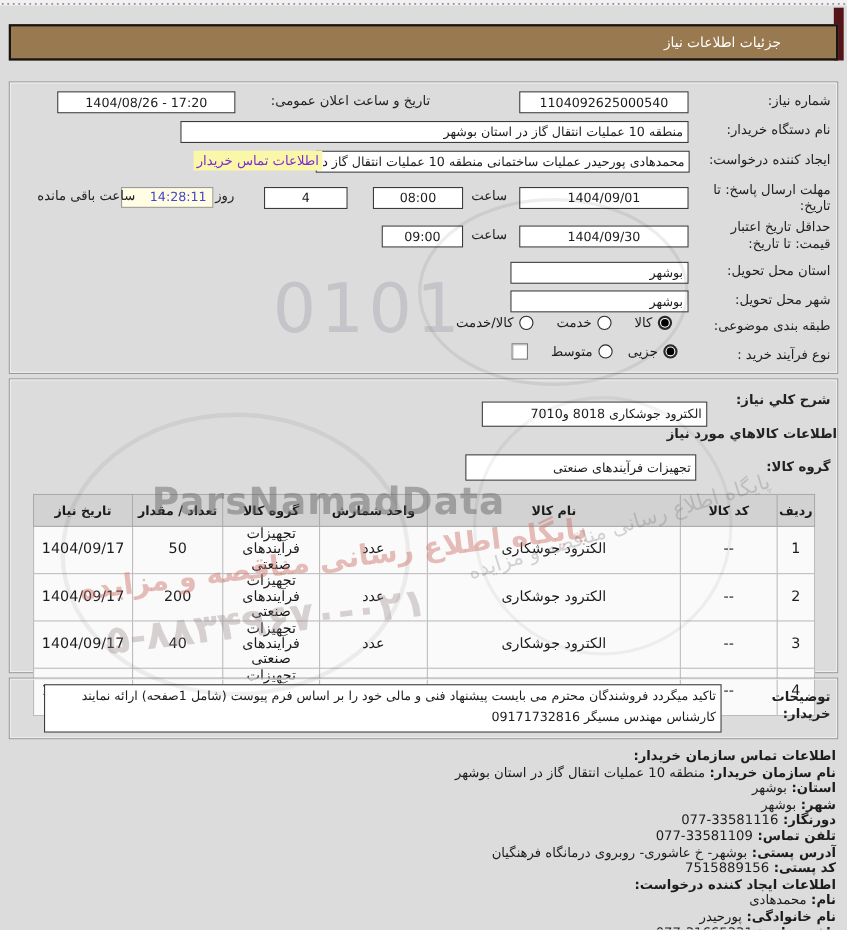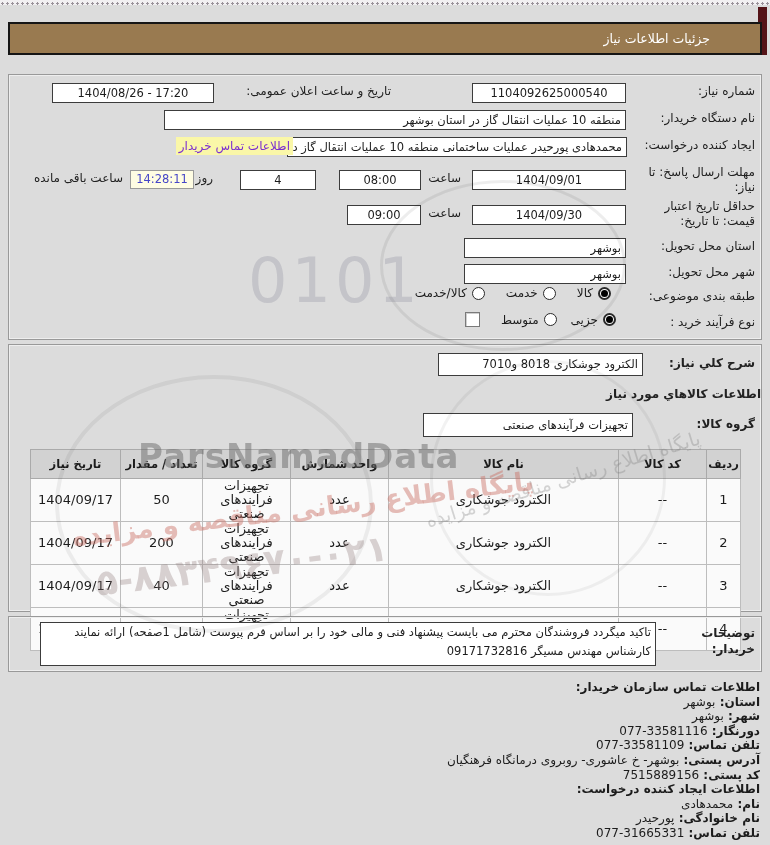--- a/index.html
+++ b/index.html
@@ -89,27 +89,27 @@
   <div class="lbl" style="top:9px;right:370px;">تاریخ و ساعت اعلان عمومی:</div>
   <div class="ibox c" style="top:8px;right:547px;width:160px;">1404/08/26 - 17:20</div>
 
   <div class="lbl" style="top:36px;right:6px;">نام دستگاه خریدار:</div>
   <div class="ibox r" style="top:35px;right:135px;width:452px;">منطقه 10 عملیات انتقال گاز در استان بوشهر</div>
 
   <div class="lbl" style="top:63px;right:6px;">ایجاد کننده درخواست:</div>
   <div class="ibox r" style="top:62px;right:134px;width:330px;">محمدهادی پورحیدر عملیات ساختمانی منطقه 10 عملیات انتقال گاز در استان بوشهر</div>
   <div class="hlink" style="top:62px;right:468px;">اطلاعات تماس خریدار</div>
 
-  <div class="lbl two" style="top:90px;right:6px;">مهلت ارسال پاسخ: تا نیاز:</div>
+  <div class="lbl two" style="top:90px;right:6px;">مهلت ارسال پاسخ: تا تاریخ:</div>
   <div class="ibox c" style="top:95px;right:135px;width:152px;">1404/09/01</div>
   <div class="lbl" style="top:96px;right:300px;">ساعت</div>
   <div class="ibox c" style="top:95px;right:340px;width:80px;">08:00</div>
   <div class="ibox c" style="top:95px;right:445px;width:74px;">4</div>
   <div class="lbl" style="top:96px;right:548px;">روز و</div>
-  <div class="cdown" style="top:95px;right:567px;width:62px;">14:28:11</div>
+  <div class="cdown" style="top:95px;right:567px;width:62px;padding-left:20px;">14:28:11</div>
   <div class="lbl" style="top:96px;right:638px;">ساعت باقی مانده</div>
 
   <div class="lbl two" style="top:124px;right:6px;">حداقل تاریخ اعتبار قیمت: تا تاریخ:</div>
   <div class="ibox c" style="top:130px;right:135px;width:152px;">1404/09/30</div>
   <div class="lbl" style="top:131px;right:300px;">ساعت</div>
   <div class="ibox c" style="top:130px;right:340px;width:72px;">09:00</div>
 
   <div class="lbl" style="top:164px;right:6px;">استان محل تحویل:</div>
   <div class="ibox r" style="top:163px;right:135px;width:152px;">بوشهر</div>
   <div class="lbl" style="top:190px;right:6px;">شهر محل تحویل:</div>
@@ -142,21 +142,21 @@
           <span class="rb"></span>
           <span>متوسط</span>
         </span>
       </span>
     <span class="cb"></span>
   </div>
 </div>
 
 <div class="sect sec2">
   <div class="lbl b" style="top:11px;right:6px;">شرح کلي نیاز:</div>
-  <div class="ibox r" style="top:8px;right:118px;width:195px;height:21px;line-height:21px;">الکترود جوشکاری 8018 و7010</div>
+  <div class="ibox r" style="top:20px;right:118px;width:195px;height:21px;line-height:21px;">الکترود جوشکاری 8018 و7010</div>
   <div class="lbl b" style="top:42px;right:0;">اطلاعات کالاهاي مورد نیاز</div>
   <div class="lbl b" style="top:72px;right:6px;">گروه کالا:</div>
   <div class="ibox r" style="top:68px;right:128px;width:200px;height:22px;line-height:22px;">تجهیزات فرآیندهای صنعتی</div>
   <table class="goods">
     <colgroup>
         <col class="c1">
         <col class="c2">
         <col class="c3">
         <col class="c4">
         <col class="c5">
@@ -222,20 +222,21 @@
   </div>
   <div class="ibox r" style="top:5px;right:105px;width:606px;height:42px;line-height:19px;white-space:normal;font-size:11.5px;">
     <div>تاکید میگردد فروشندگان محترم می بایست پیشنهاد فنی و مالی خود را بر اساس فرم پیوست (شامل 1صفحه) ارائه نمایند</div>
     <div>کارشناس مهندس مسیگر 09171732816</div>
   </div>
 </div>
 
 <div class="contact">
   <div class="hd">اطلاعات تماس سازمان خریدار:</div>
   <div>
+      <div class="line"><b>نام سازمان خریدار: </b><span>منطقه 10 عملیات انتقال گاز در استان بوشهر</span></div>
       <div class="line"><b>استان: </b><span>بوشهر</span></div>
       <div class="line"><b>شهر: </b><span>بوشهر</span></div>
       <div class="line"><b>دورنگار: </b><span>33581116-077</span></div>
       <div class="line"><b>تلفن تماس: </b><span>33581109-077</span></div>
       <div class="line"><b>آدرس پستی: </b><span>بوشهر- خ عاشوری- روبروی درمانگاه فرهنگیان</span></div>
       <div class="line"><b>کد پستی: </b><span>7515889156</span></div>
     </div>
   <div class="hd">اطلاعات ایجاد کننده درخواست:</div>
   <div>
       <div class="line"><b>نام: </b><span>محمدهادی</span></div>

